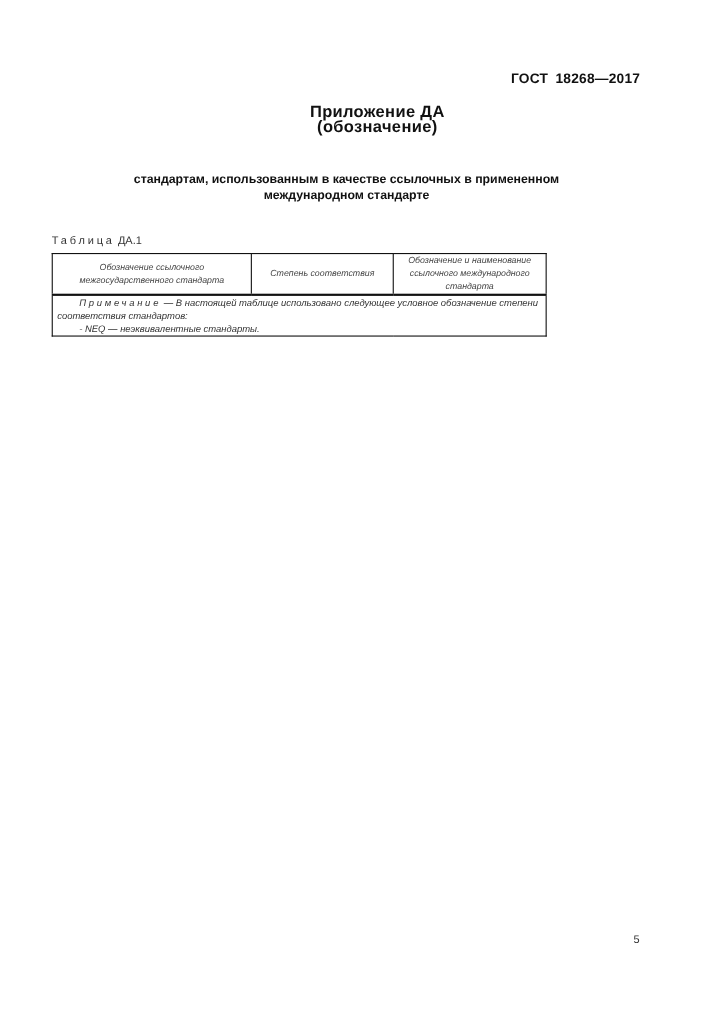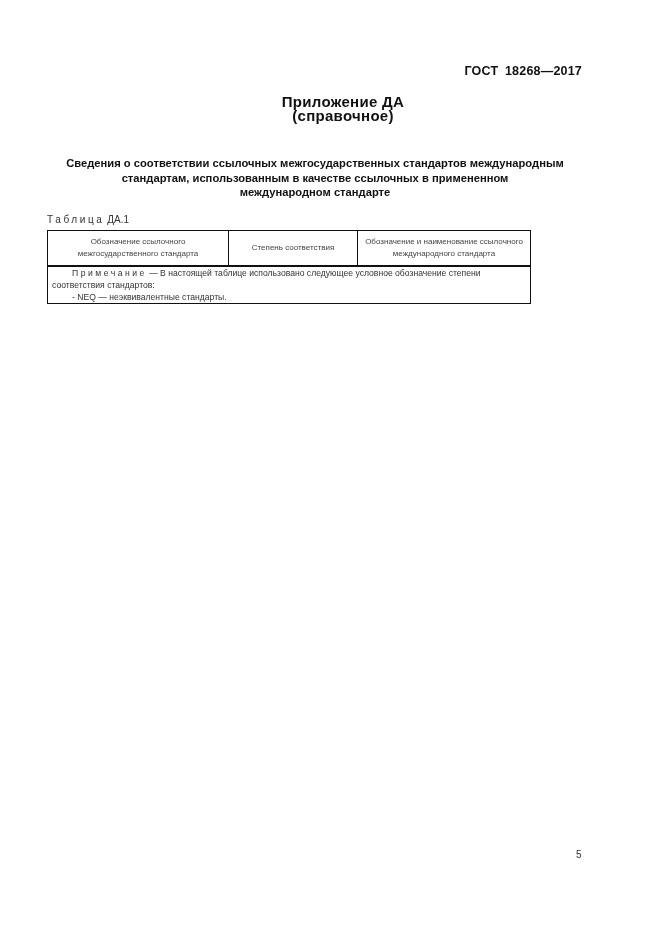--- a/index.html
+++ b/index.html
@@ -53,24 +53,25 @@
       font-size: 10px;
       color: #333;
     }
     .table-caption .spaced {
       letter-spacing: 2.6px;
     }
     table.ref-table {
       position: absolute;
       top: 230px;
       left: 47px;
-      width: 484px;
+      width: 450px;
       border-collapse: collapse;
       font-size: 8.6px;
       color: #333;
+      font-style: italic;
     }
     table.ref-table td, table.ref-table th {
       border: 1px solid #111;
       padding: 0 4px;
       vertical-align: top;
       font-weight: normal;
     }
     table.ref-table th {
       height: 34px;
       vertical-align: middle;
@@ -119,25 +120,24 @@
       color: #333;
     }
   </style>
 </head>
 <body>
 
 <div class="doc-code">ГОСТ 18268—2017</div>
 
 <div class="appendix">
   <div>Приложение ДА</div>
-  <div>(справочное)</div>
+  <div>(обозначение)</div>
 </div>
 
 <div class="title">
-  <div>Сведения о соответствии ссылочных межгосударственных стандартов международным</div>
   <div>стандартам, использованным в качестве ссылочных в примененном</div>
   <div>международном стандарте</div>
 </div>
 
 <div class="table-caption">
   <span class="spaced">Таблица</span>
   <span>ДА.1</span>
 </div>
 
 <table class="ref-table">

